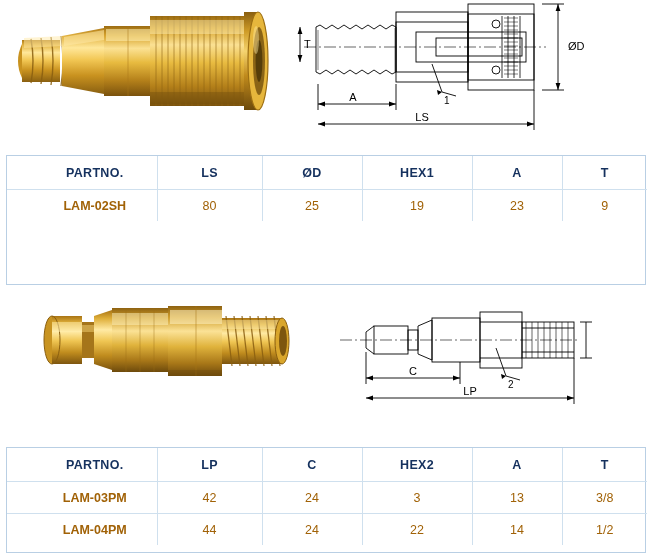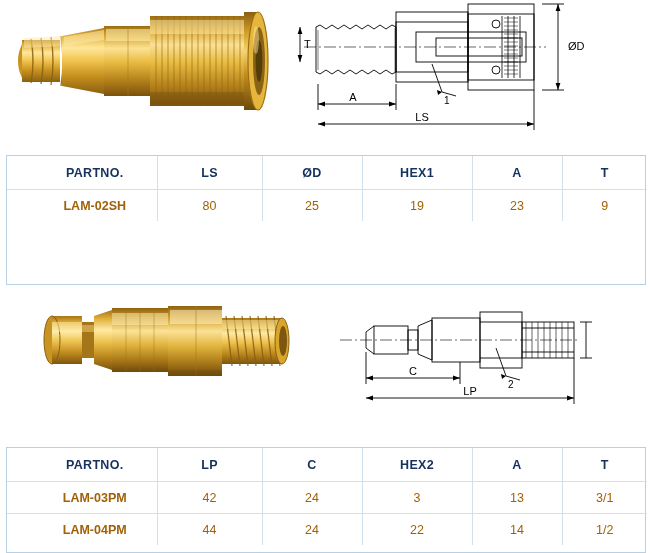--- a/index.html
+++ b/index.html
@@ -446,21 +446,21 @@
           <th>T</th>
         </tr>
       </thead>
       <tbody>
         <tr>
           <td class="part">LAM-03PM</td>
           <td>42</td>
           <td>24</td>
           <td>3</td>
           <td>13</td>
-          <td>3/1</td>
+          <td>3/8</td>
         </tr>
         <tr>
           <td class="part">LAM-04PM</td>
           <td>44</td>
           <td>24</td>
           <td>22</td>
           <td>14</td>
           <td>1/2</td>
         </tr>
       </tbody>

